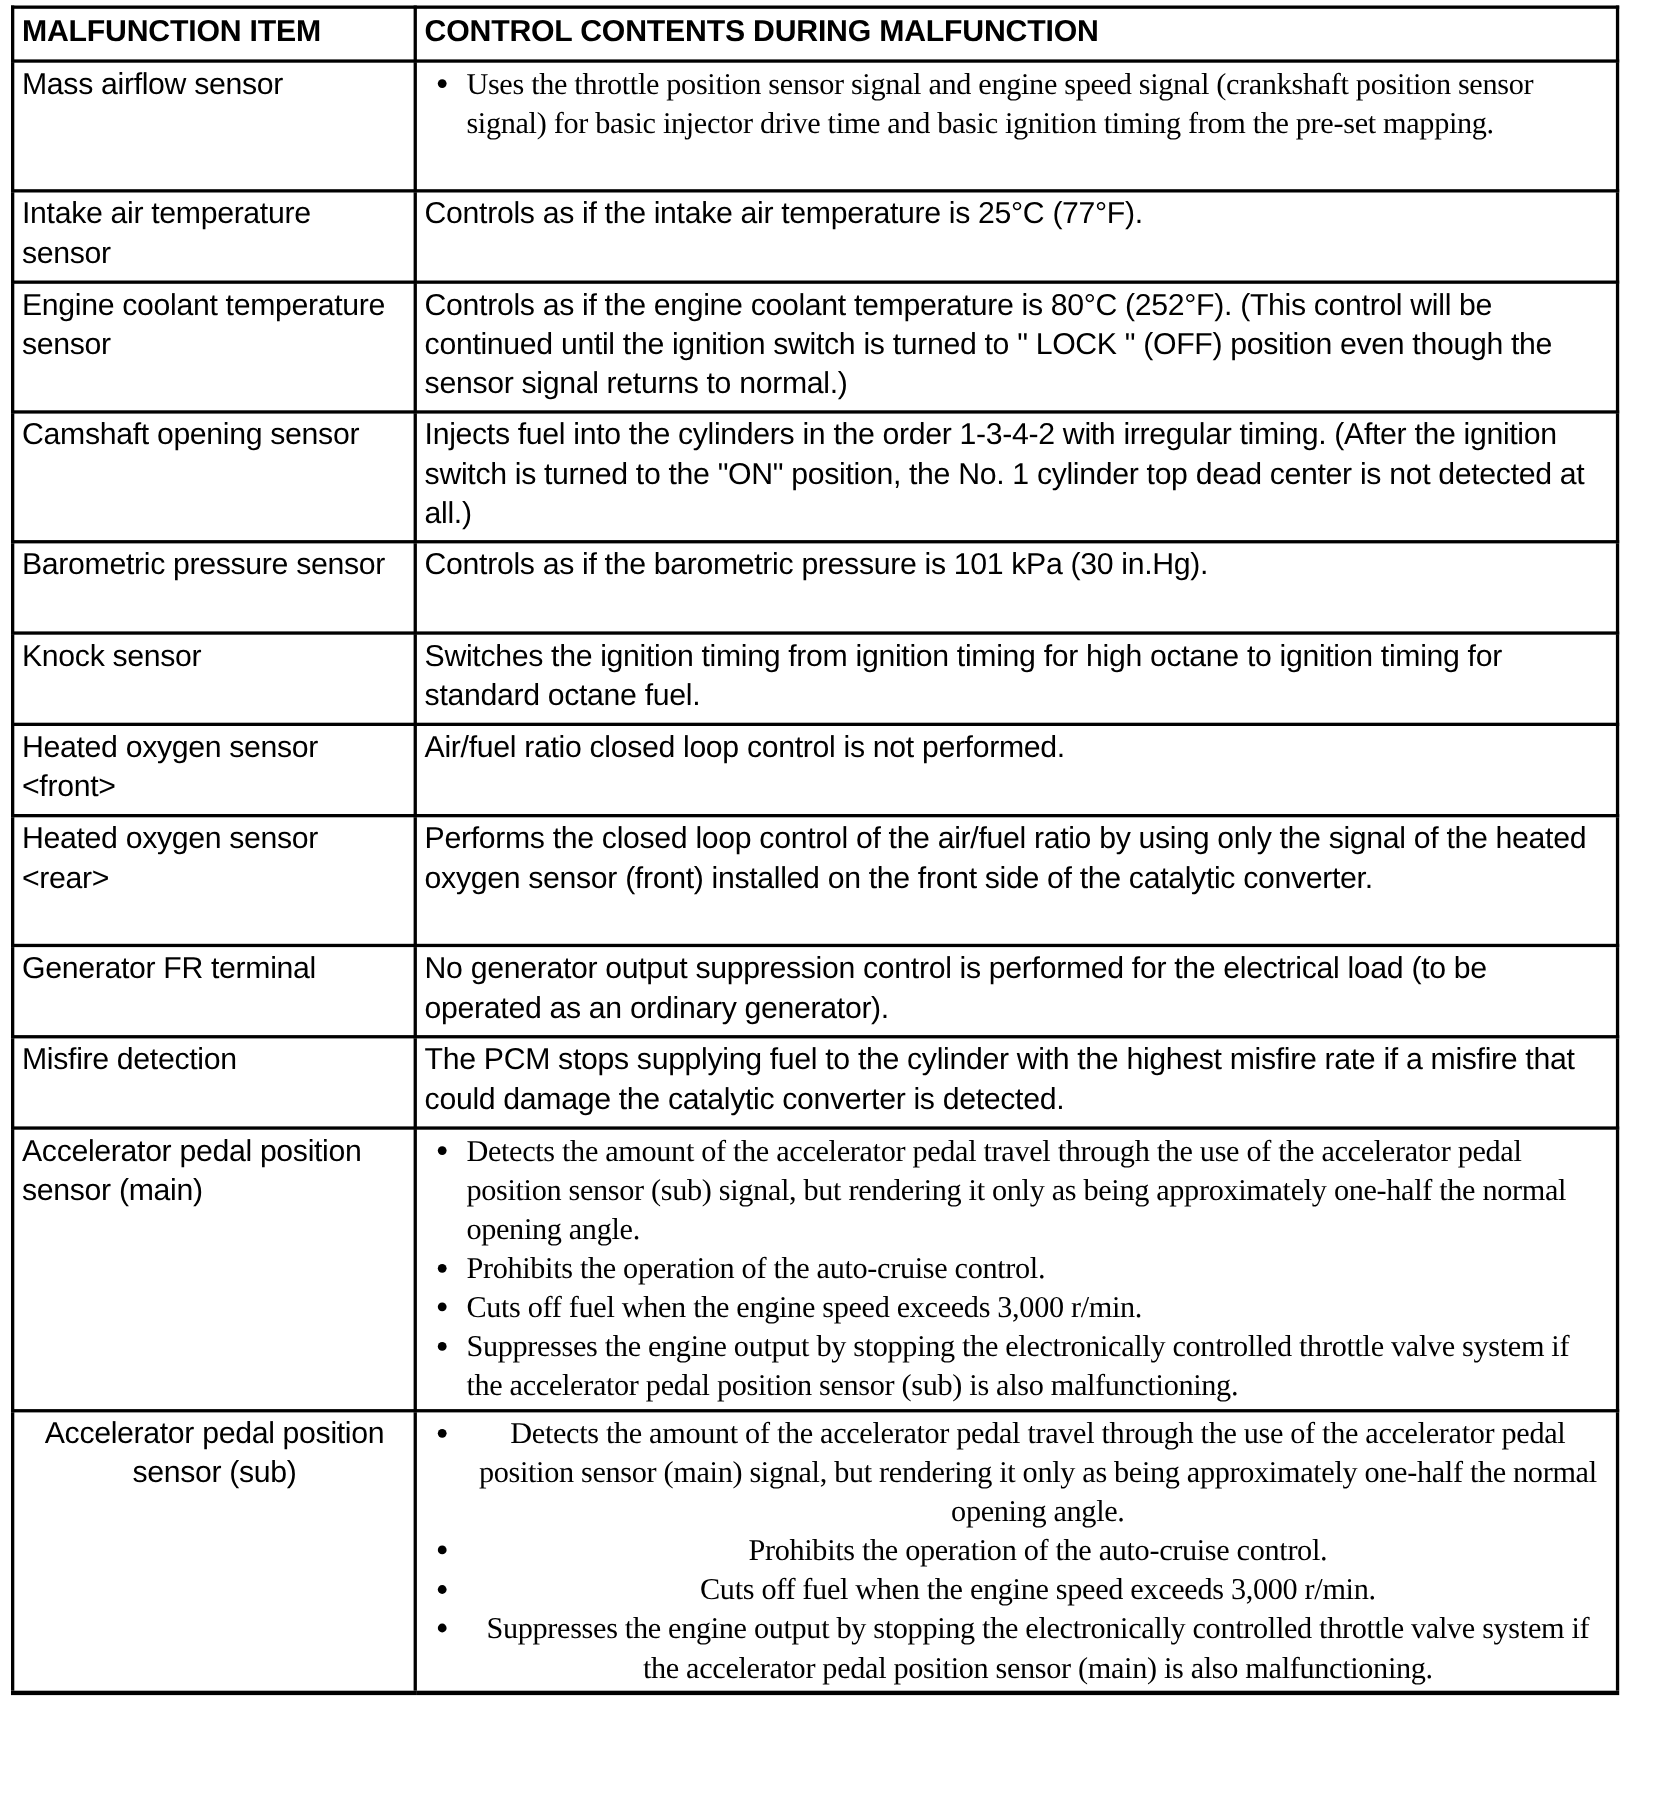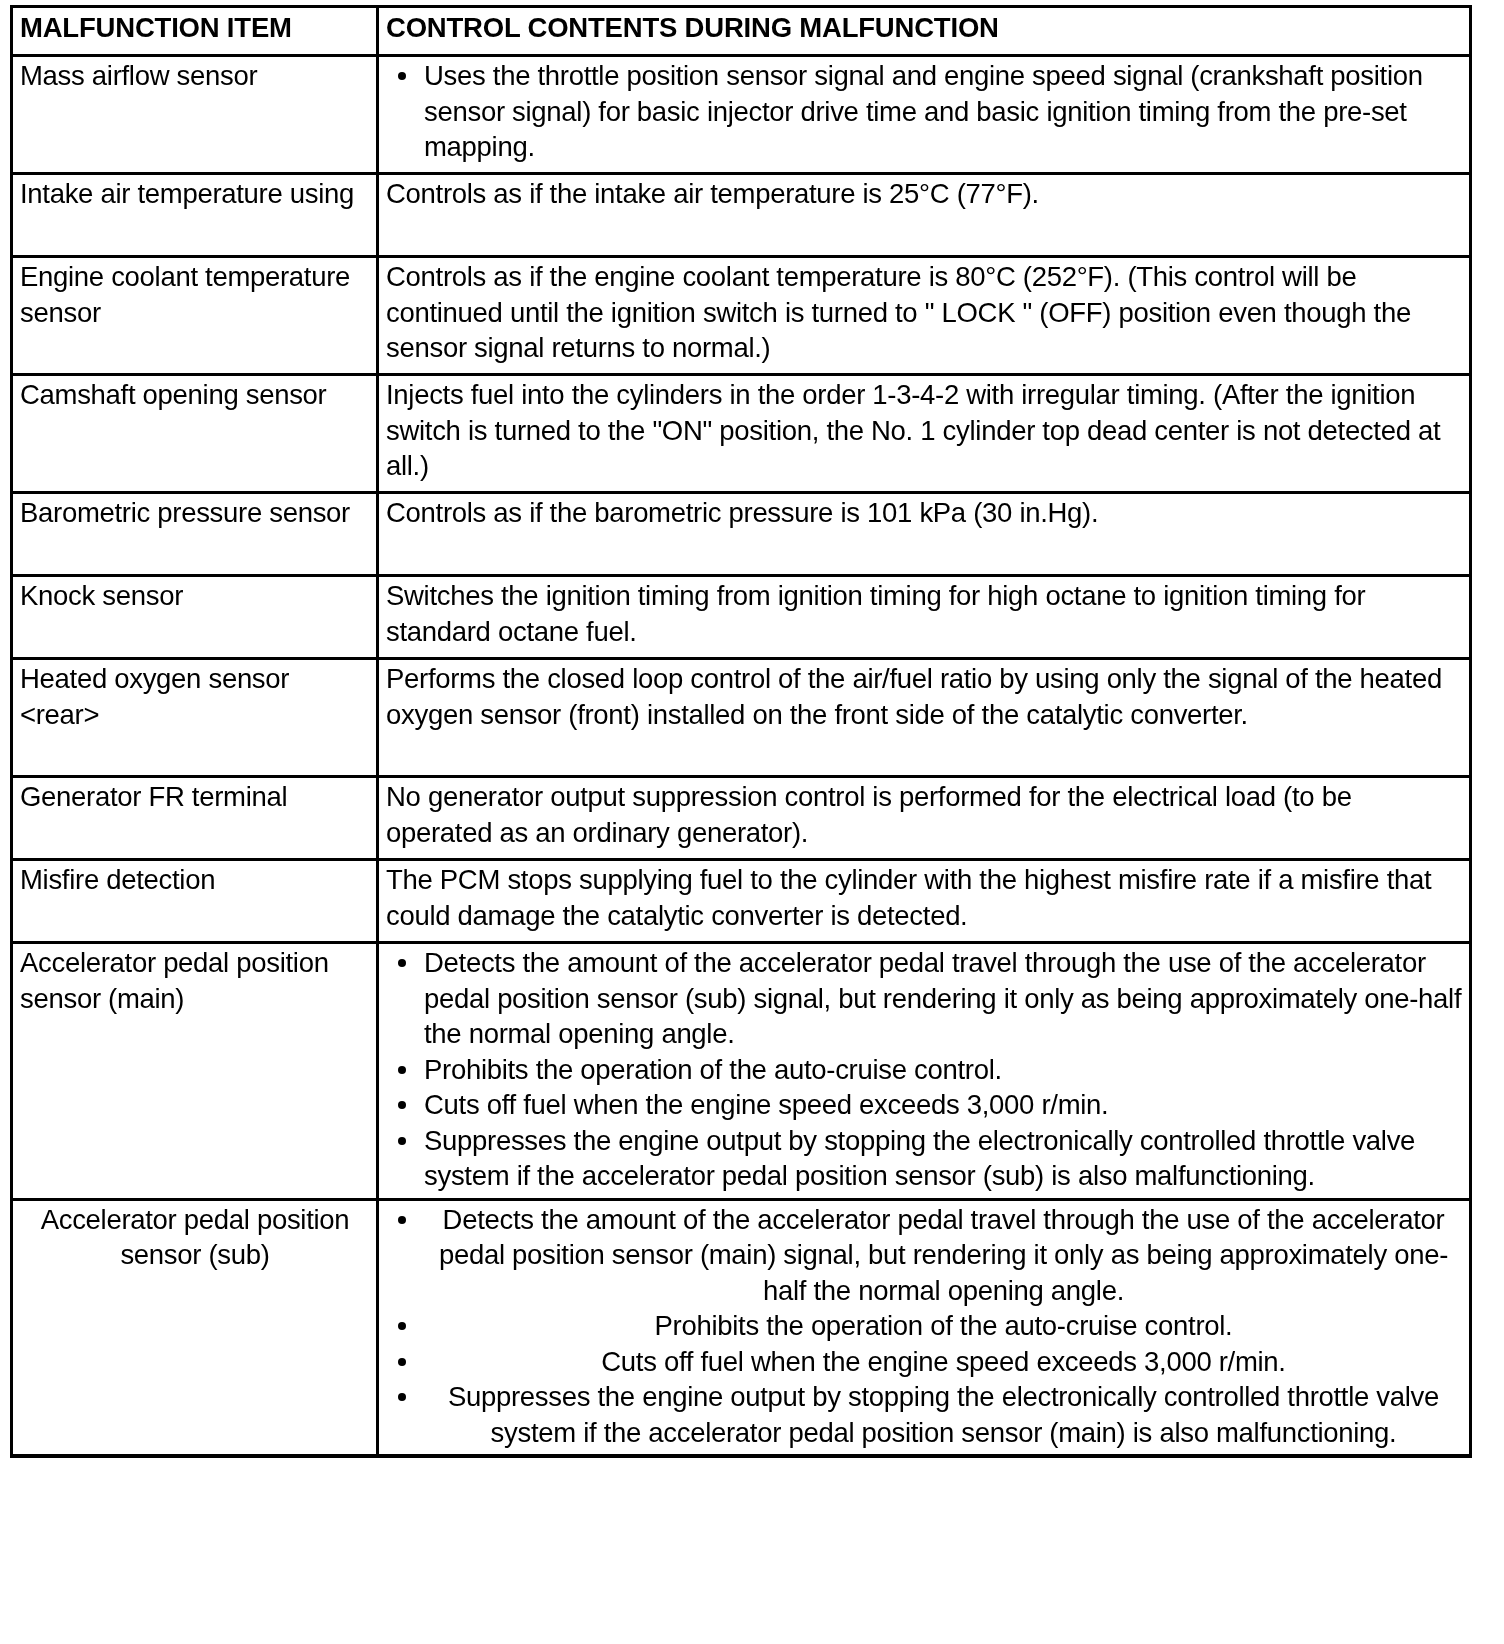--- a/index.html
+++ b/index.html
@@ -45,20 +45,21 @@
     td.item { padding-left: 7px; }
     tr.bottom td { border-bottom-width: 4px; text-align: center; }
     ul.bullets {
       margin: 0;
       padding: 0;
       list-style: none;
     }
     ul.bullets li {
       position: relative;
       padding-left: 38px;
+      font-family: Liberation Serif, serif;
     }
     ul.bullets li::before {
       content: "";
       position: absolute;
       left: 12px;
       top: 14px;
       width: 8px;
       height: 8px;
       border-radius: 50%;
       background: #000000;
@@ -86,21 +87,21 @@
       <tr class="r-3line">
         <td class="item">Mass airflow sensor</td>
         <td>
           <ul class="bullets">
             <li>Uses the throttle position sensor signal and engine speed signal (crankshaft position sensor signal) for basic injector drive time and basic ignition timing from the pre-set mapping.</li>
           </ul>
         </td>
       </tr>
 
       <tr class="r-2line">
-        <td class="item">Intake air temperature using</td>
+        <td class="item">Intake air temperature sensor</td>
         <td>Controls as if the intake air temperature is 25°C (77°F).</td>
       </tr>
 
       <tr class="r-3line">
         <td class="item">Engine coolant temperature sensor</td>
         <td>Controls as if the engine coolant temperature is 80°C (252°F). (This control will be continued until the ignition switch is turned to " LOCK " (OFF) position even though the sensor signal returns to normal.)</td>
       </tr>
 
       <tr class="r-3line">
         <td class="item">Camshaft opening sensor</td>
@@ -110,20 +111,24 @@
       <tr class="r-2line">
         <td class="item">Barometric pressure sensor</td>
         <td>Controls as if the barometric pressure is 101 kPa (30 in.Hg).</td>
       </tr>
 
       <tr class="r-2line">
         <td class="item">Knock sensor</td>
         <td>Switches the ignition timing from ignition timing for high octane to ignition timing for standard octane fuel.</td>
       </tr>
 
+      <tr class="r-2line">
+        <td class="item">Heated oxygen sensor &lt;front&gt;</td>
+        <td>Air/fuel ratio closed loop control is not performed.</td>
+      </tr>
 
       <tr class="r-3line">
         <td class="item">Heated oxygen sensor &lt;rear&gt;</td>
         <td>Performs the closed loop control of the air/fuel ratio by using only the signal of the heated oxygen sensor (front) installed on the front side of the catalytic converter.</td>
       </tr>
 
       <tr class="r-2line">
         <td class="item">Generator FR terminal</td>
         <td>No generator output suppression control is performed for the electrical load (to be operated as an ordinary generator).</td>
       </tr>

